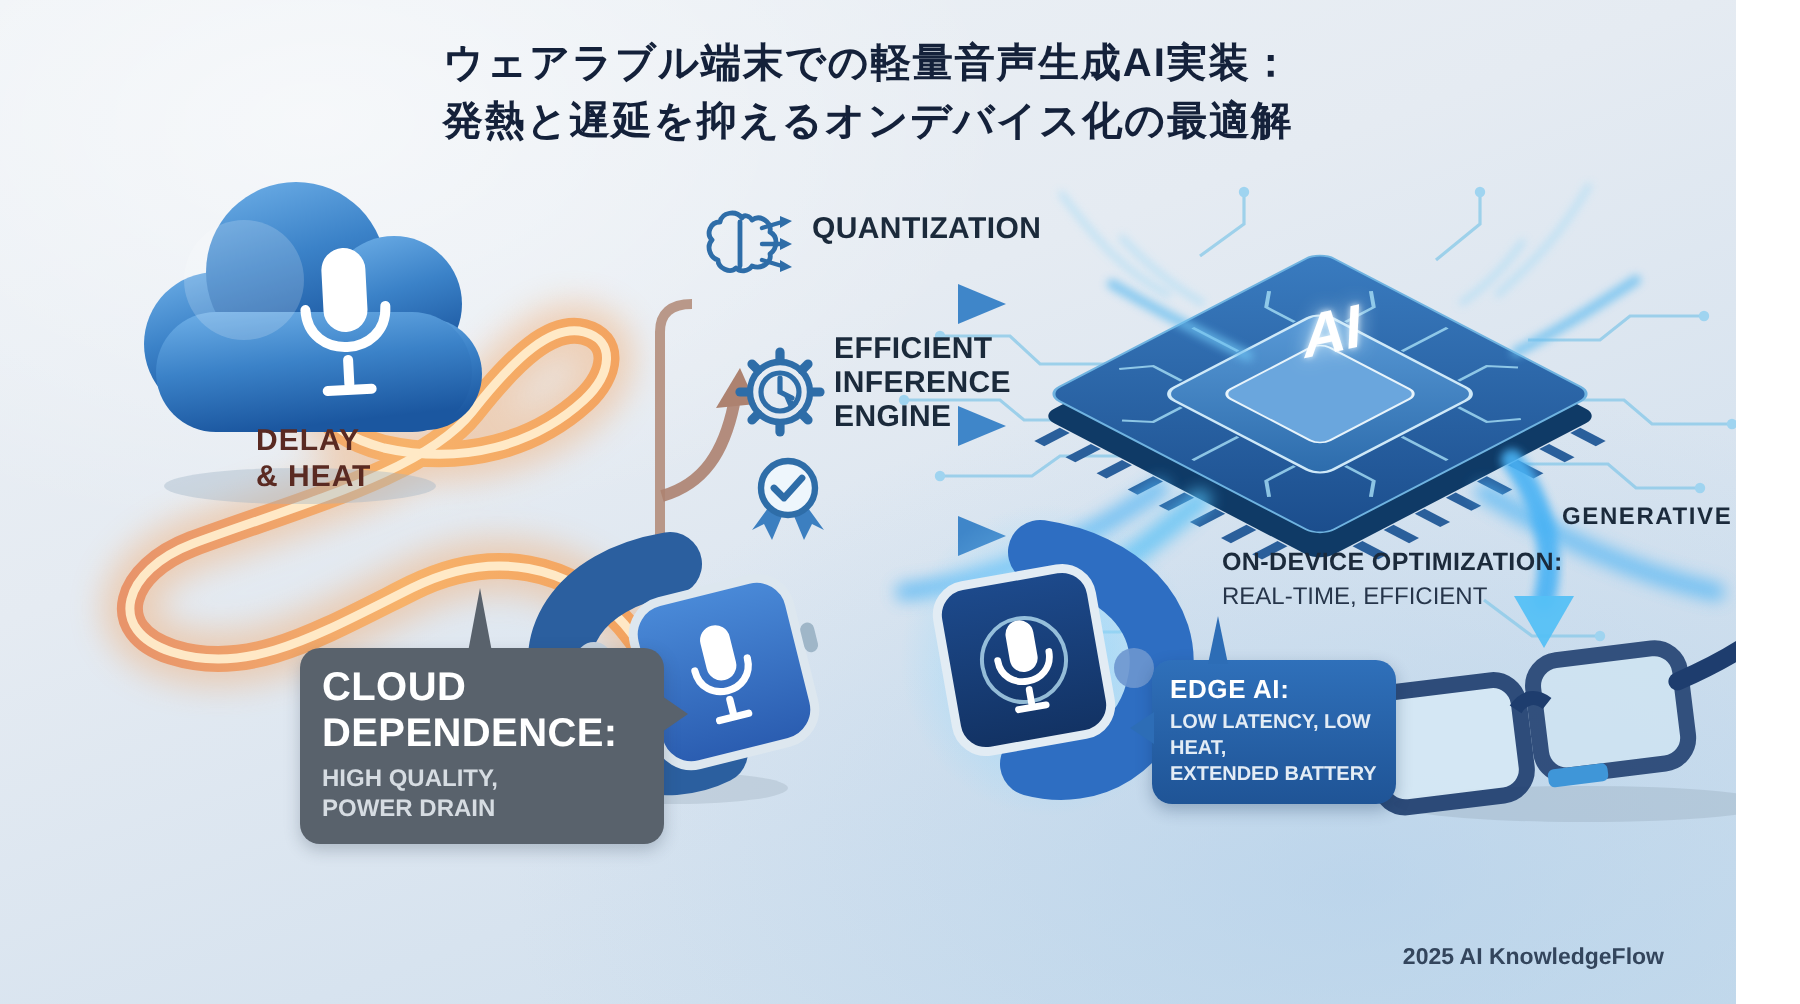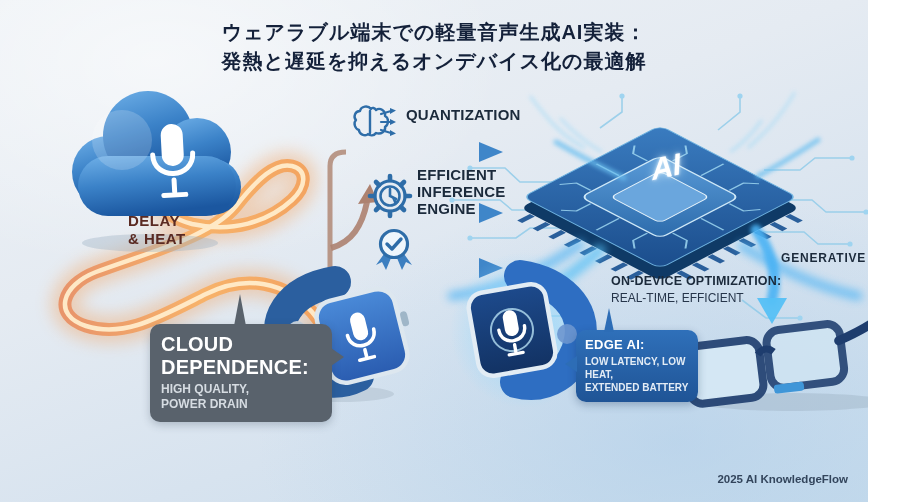--- a/index.html
+++ b/index.html
@@ -55,21 +55,21 @@
     left:634px;top:150px;width:64px;text-align:center;color:#fff;
     font-size:30px;font-weight:800;font-style:italic;
     transform:rotate(-12deg) skewX(-4deg);
     text-shadow:0 0 10px rgba(210,240,255,.95),0 0 3px rgba(255,255,255,.9);
   }
   
   .footer-par{
     left:133px;top:406px;width:648px;color:#13233c;
     font-size:12.5px;line-height:18px;font-weight:600;text-align:left;
   }
-  .credit{right:20px;top:473px;color:#33455c;font-size:11.5px;font-weight:600;}
+  .credit{right:36px;top:473px;color:#33455c;font-size:11.5px;font-weight:600;}
   .scene{left:0;top:0;}
 </style>
 </head>
 <body>
 
 <div class="stage">
 
   <svg class="abs scene" width="900" height="502" viewBox="0 0 900 502">
     <defs>
       <linearGradient id="cloudGrad" x1="0" y1="0" x2="0.3" y2="1">

